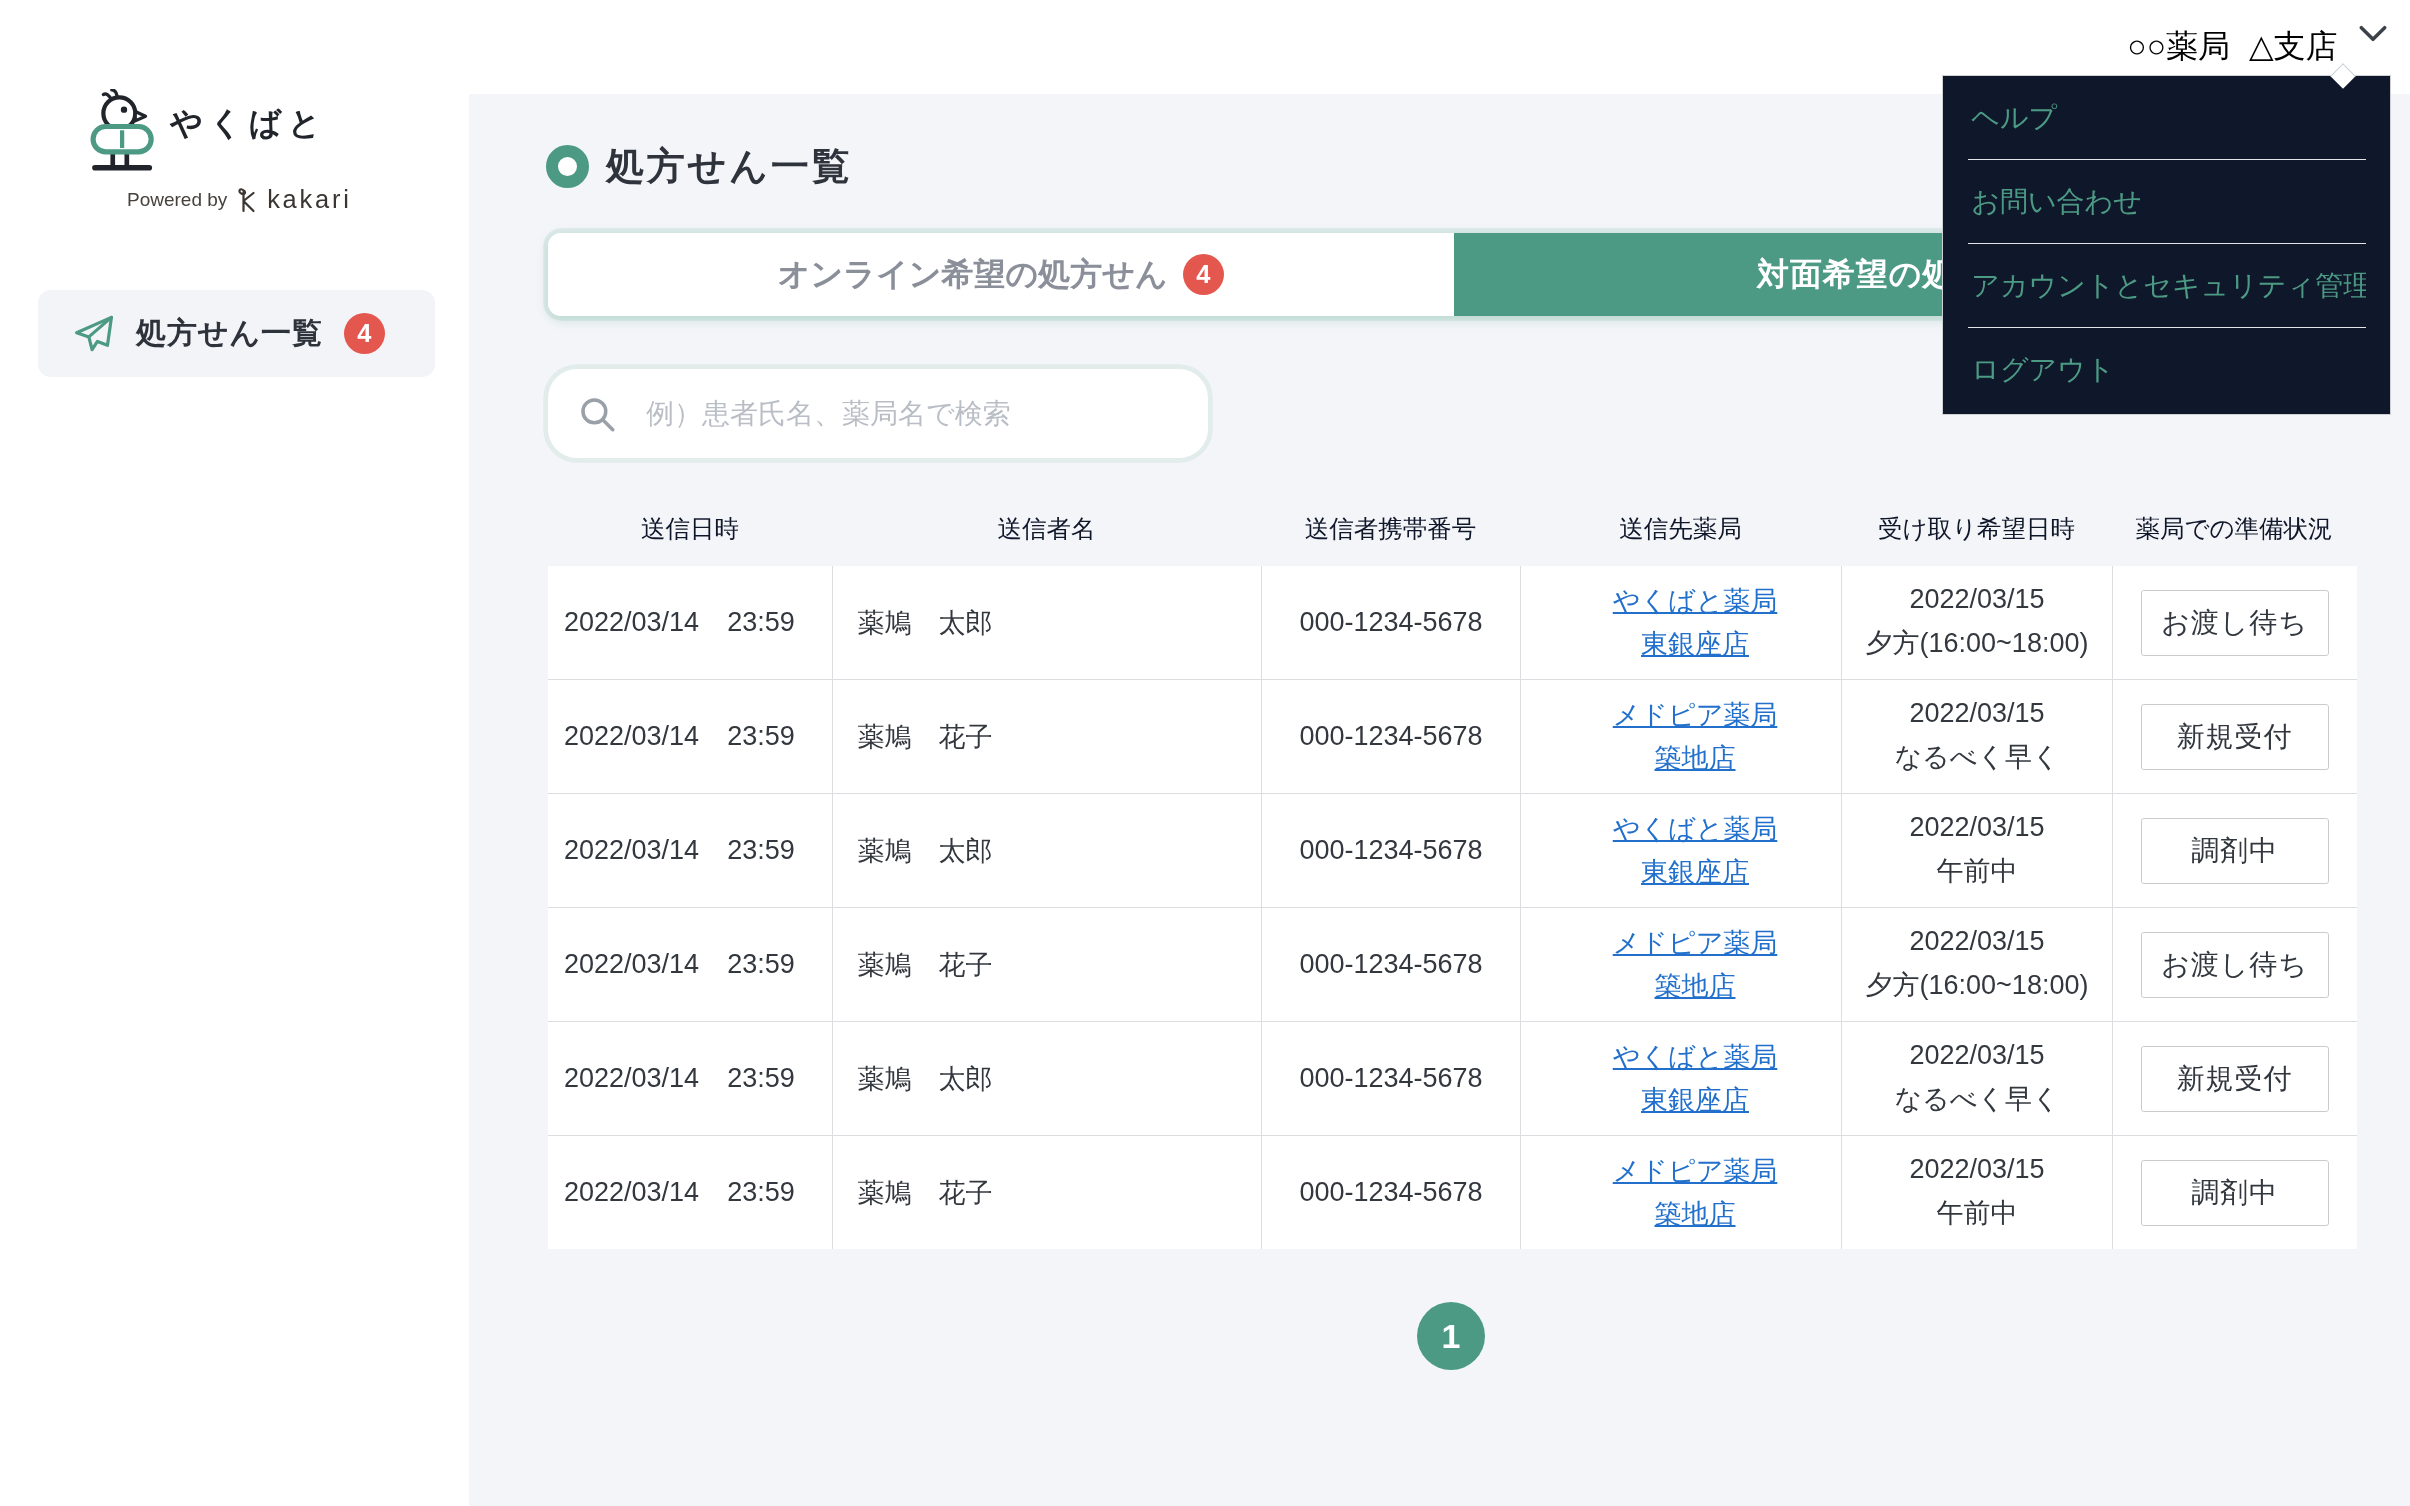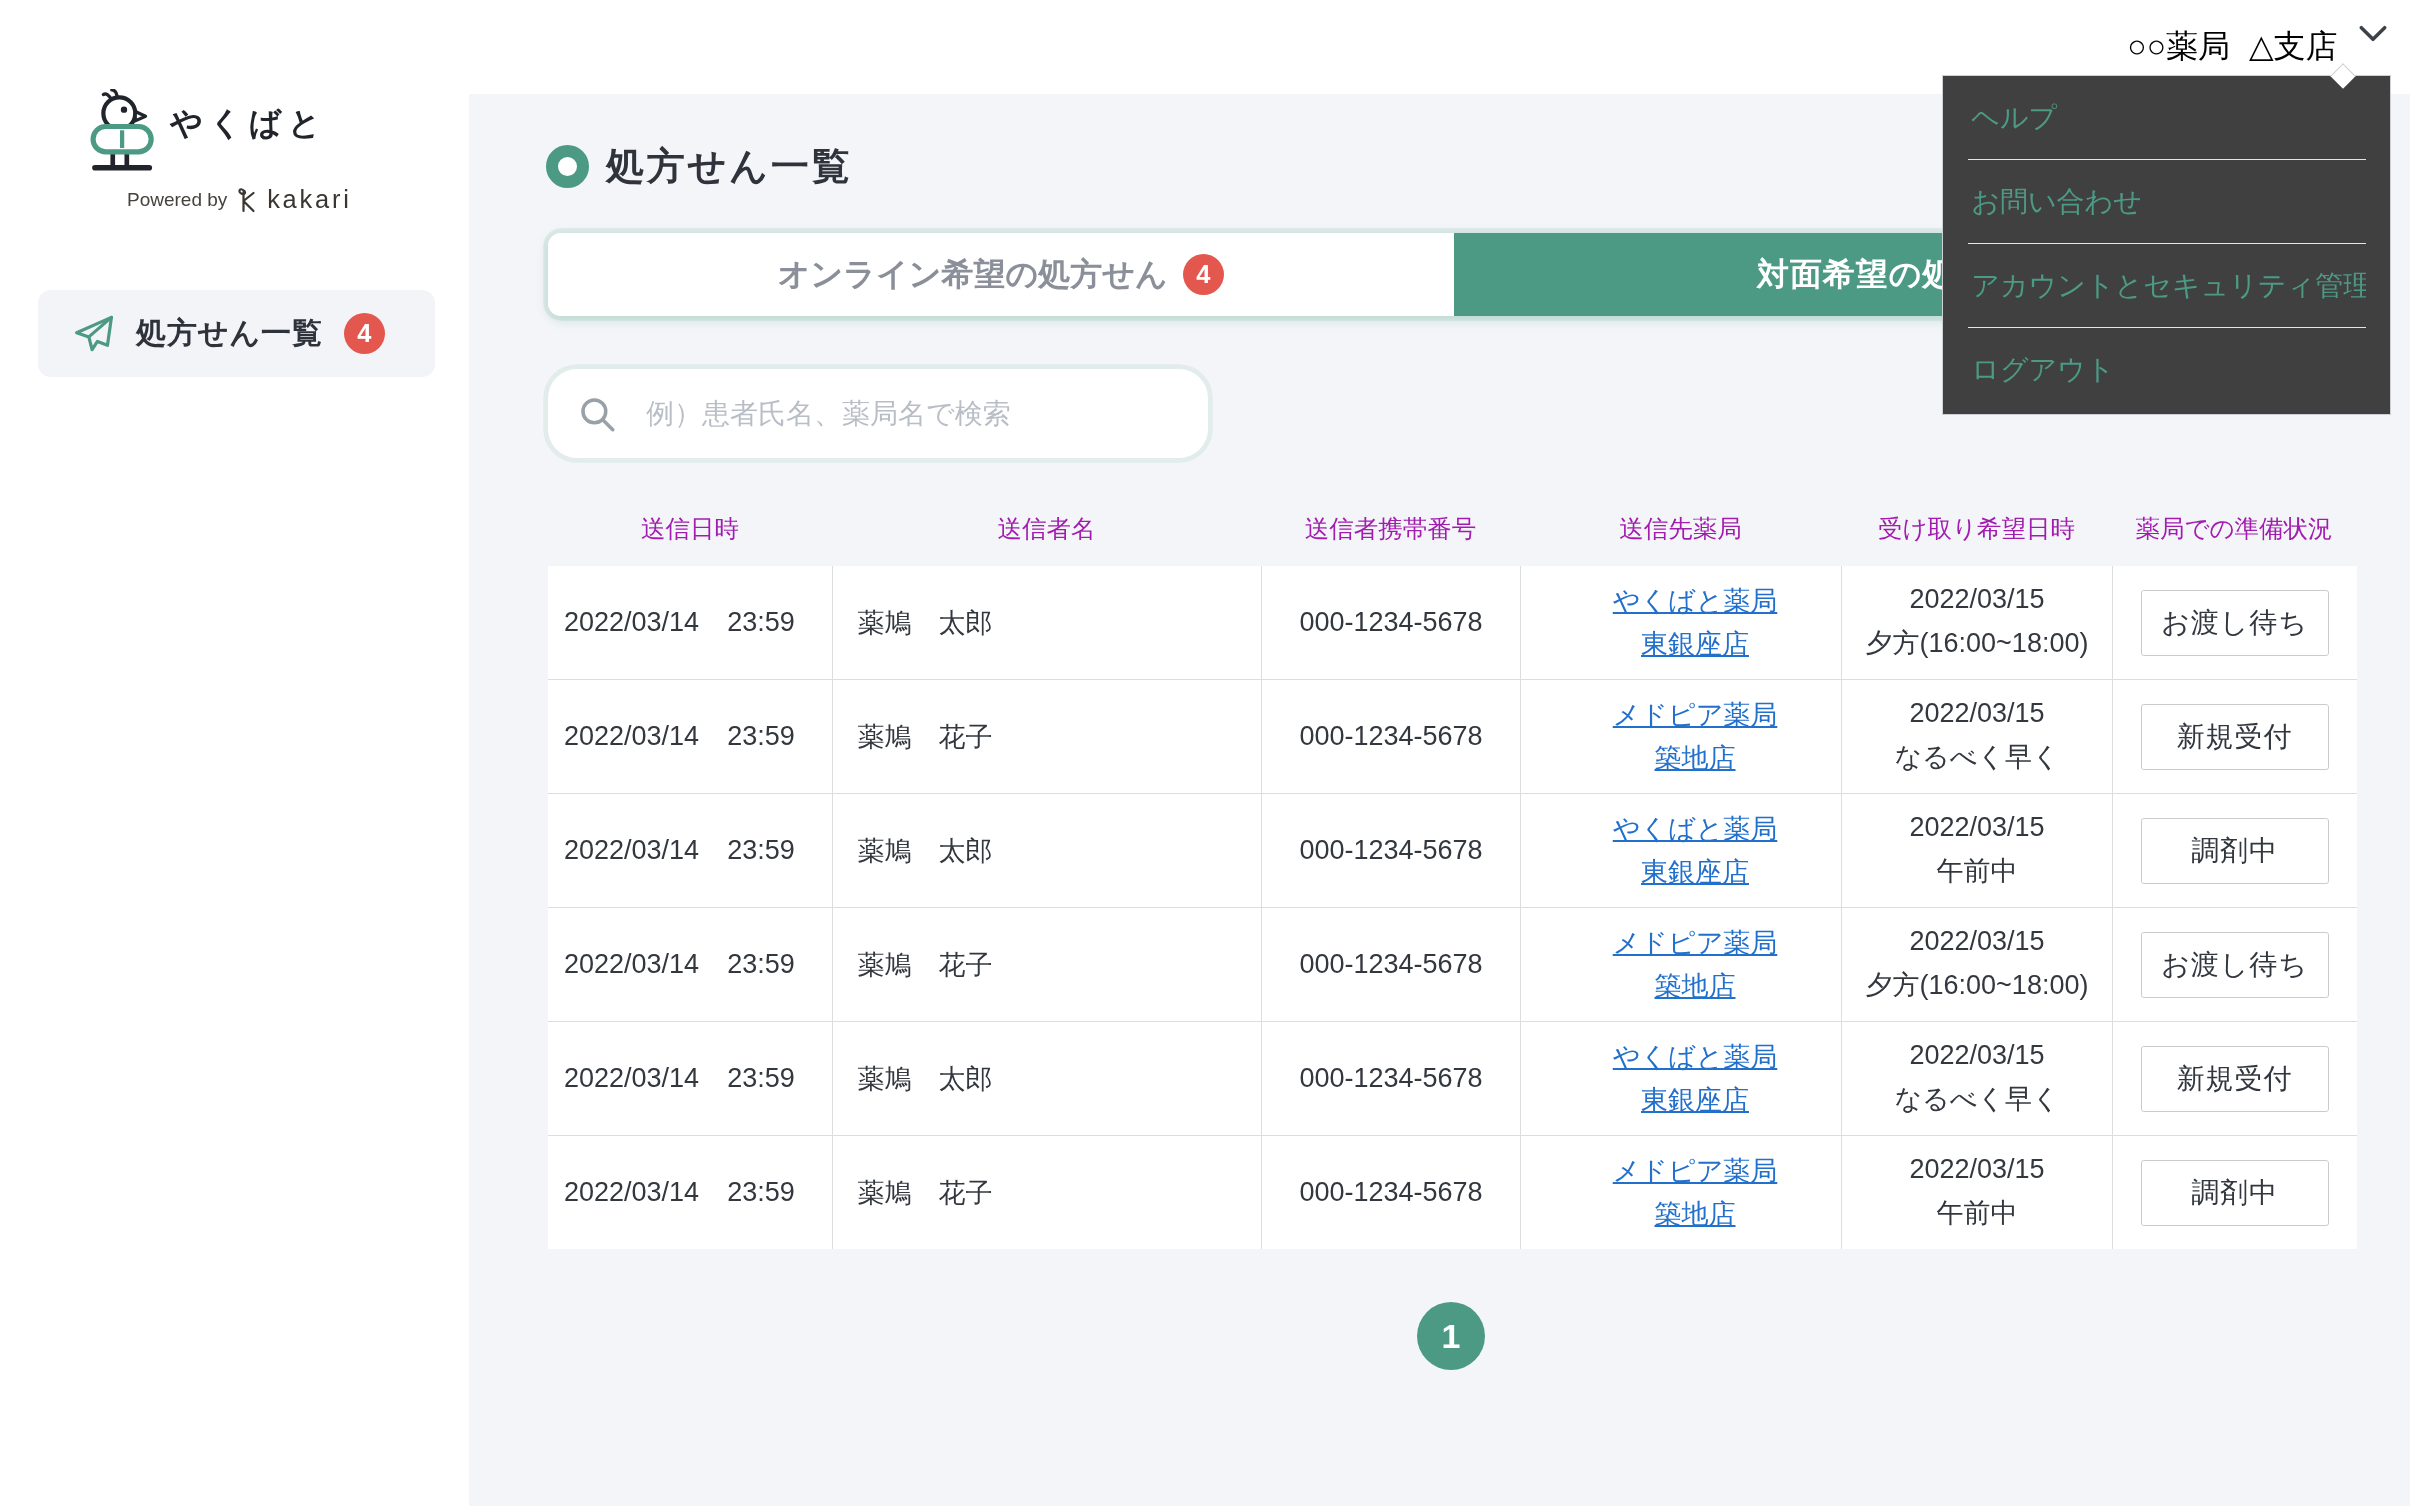--- a/index.html
+++ b/index.html
@@ -48,21 +48,21 @@
   .searchbox{position:absolute;left:548px;top:369px;width:660px;height:89px;background:#fff;border-radius:29px;
     box-shadow:0 0 0 4.7px rgba(92,170,140,0.12);}
   .searchbox input{position:absolute;left:0;top:0;width:100%;height:100%;box-sizing:border-box;border:none;background:transparent;
     padding-left:98px;font-size:28px;color:#333;border-radius:17px;outline:none;font-family:inherit;}
   .searchbox input::placeholder{color:#b9bec6;}
   .mag-icon{position:absolute;left:28px;top:23.5px;width:42px;height:42px;}
 
   
   .table{position:absolute;left:548px;top:491px;width:1809px;}
   .thead,.tr{display:grid;grid-template-columns:284px 429px 259px 321px 271px 244px;}
-  .thead{height:75px;align-items:center;text-align:center;font-size:24.5px;color:#a21caf;}
+  .thead{height:75px;align-items:center;text-align:center;font-size:24.5px;color:#0f172a;}
   .tbody{background:#ffffff;}
   .tr{height:113px;border-bottom:0.9px solid #dcdde0;}
   .tr:last-child{border-bottom:none;}
   .td{display:flex;align-items:center;font-size:27px;color:#33373e;box-sizing:border-box;}
   .td+.td{border-left:0.9px solid #dcdde0;}
   .td.c1{padding-left:16px;}
   .c1 .time{margin-left:28px;}
   .td.c2{padding-left:24.5px;}
   .td.c3{justify-content:center;}
   .td.c4{flex-direction:column;align-items:center;justify-content:center;padding-left:28px;gap:7.5px;}
@@ -70,21 +70,21 @@
   .td.c5{flex-direction:column;justify-content:center;gap:9.4px;text-align:center;}
   .td.c6{justify-content:center;}
   .status{width:188px;height:66px;border:0.9px solid #c9cbce;border-radius:2.8px;background:#fff;box-sizing:border-box;
     display:flex;align-items:center;justify-content:center;font-size:28px;color:#32373f;letter-spacing:0.9px;}
 
   
   .pagination{position:absolute;left:1417px;top:1302px;width:68px;height:68px;border-radius:50%;background:var(--accent-green);
     color:#fff;font-size:34px;font-weight:bold;display:flex;align-items:center;justify-content:center;cursor:pointer;}
 
   
-  .dropdown{position:absolute;left:1942px;top:75px;width:449px;height:340px;background:#404040;border:0.9px solid #cdd0d4;
+  .dropdown{position:absolute;left:1942px;top:75px;width:449px;height:340px;background:#0f172a;border:0.9px solid #cdd0d4;
     box-sizing:border-box;z-index:10;}
   .notch{position:absolute;top:-9.4px;right:38px;width:17px;height:17px;background:#fff;
     border-left:0.9px solid #cdd0d4;border-top:0.9px solid #cdd0d4;transform:rotate(45deg);}
   .menu-item{height:84px;line-height:84px;margin:0 24.5px;border-bottom:0.9px solid #e3e5e8;font-size:28px;
     color:var(--accent-green);padding-left:3.8px;box-sizing:border-box;cursor:pointer;white-space:nowrap;overflow:hidden;}
   .menu-item:last-child{border-bottom:none;}
 </style>
 </head>
 <body>
 

